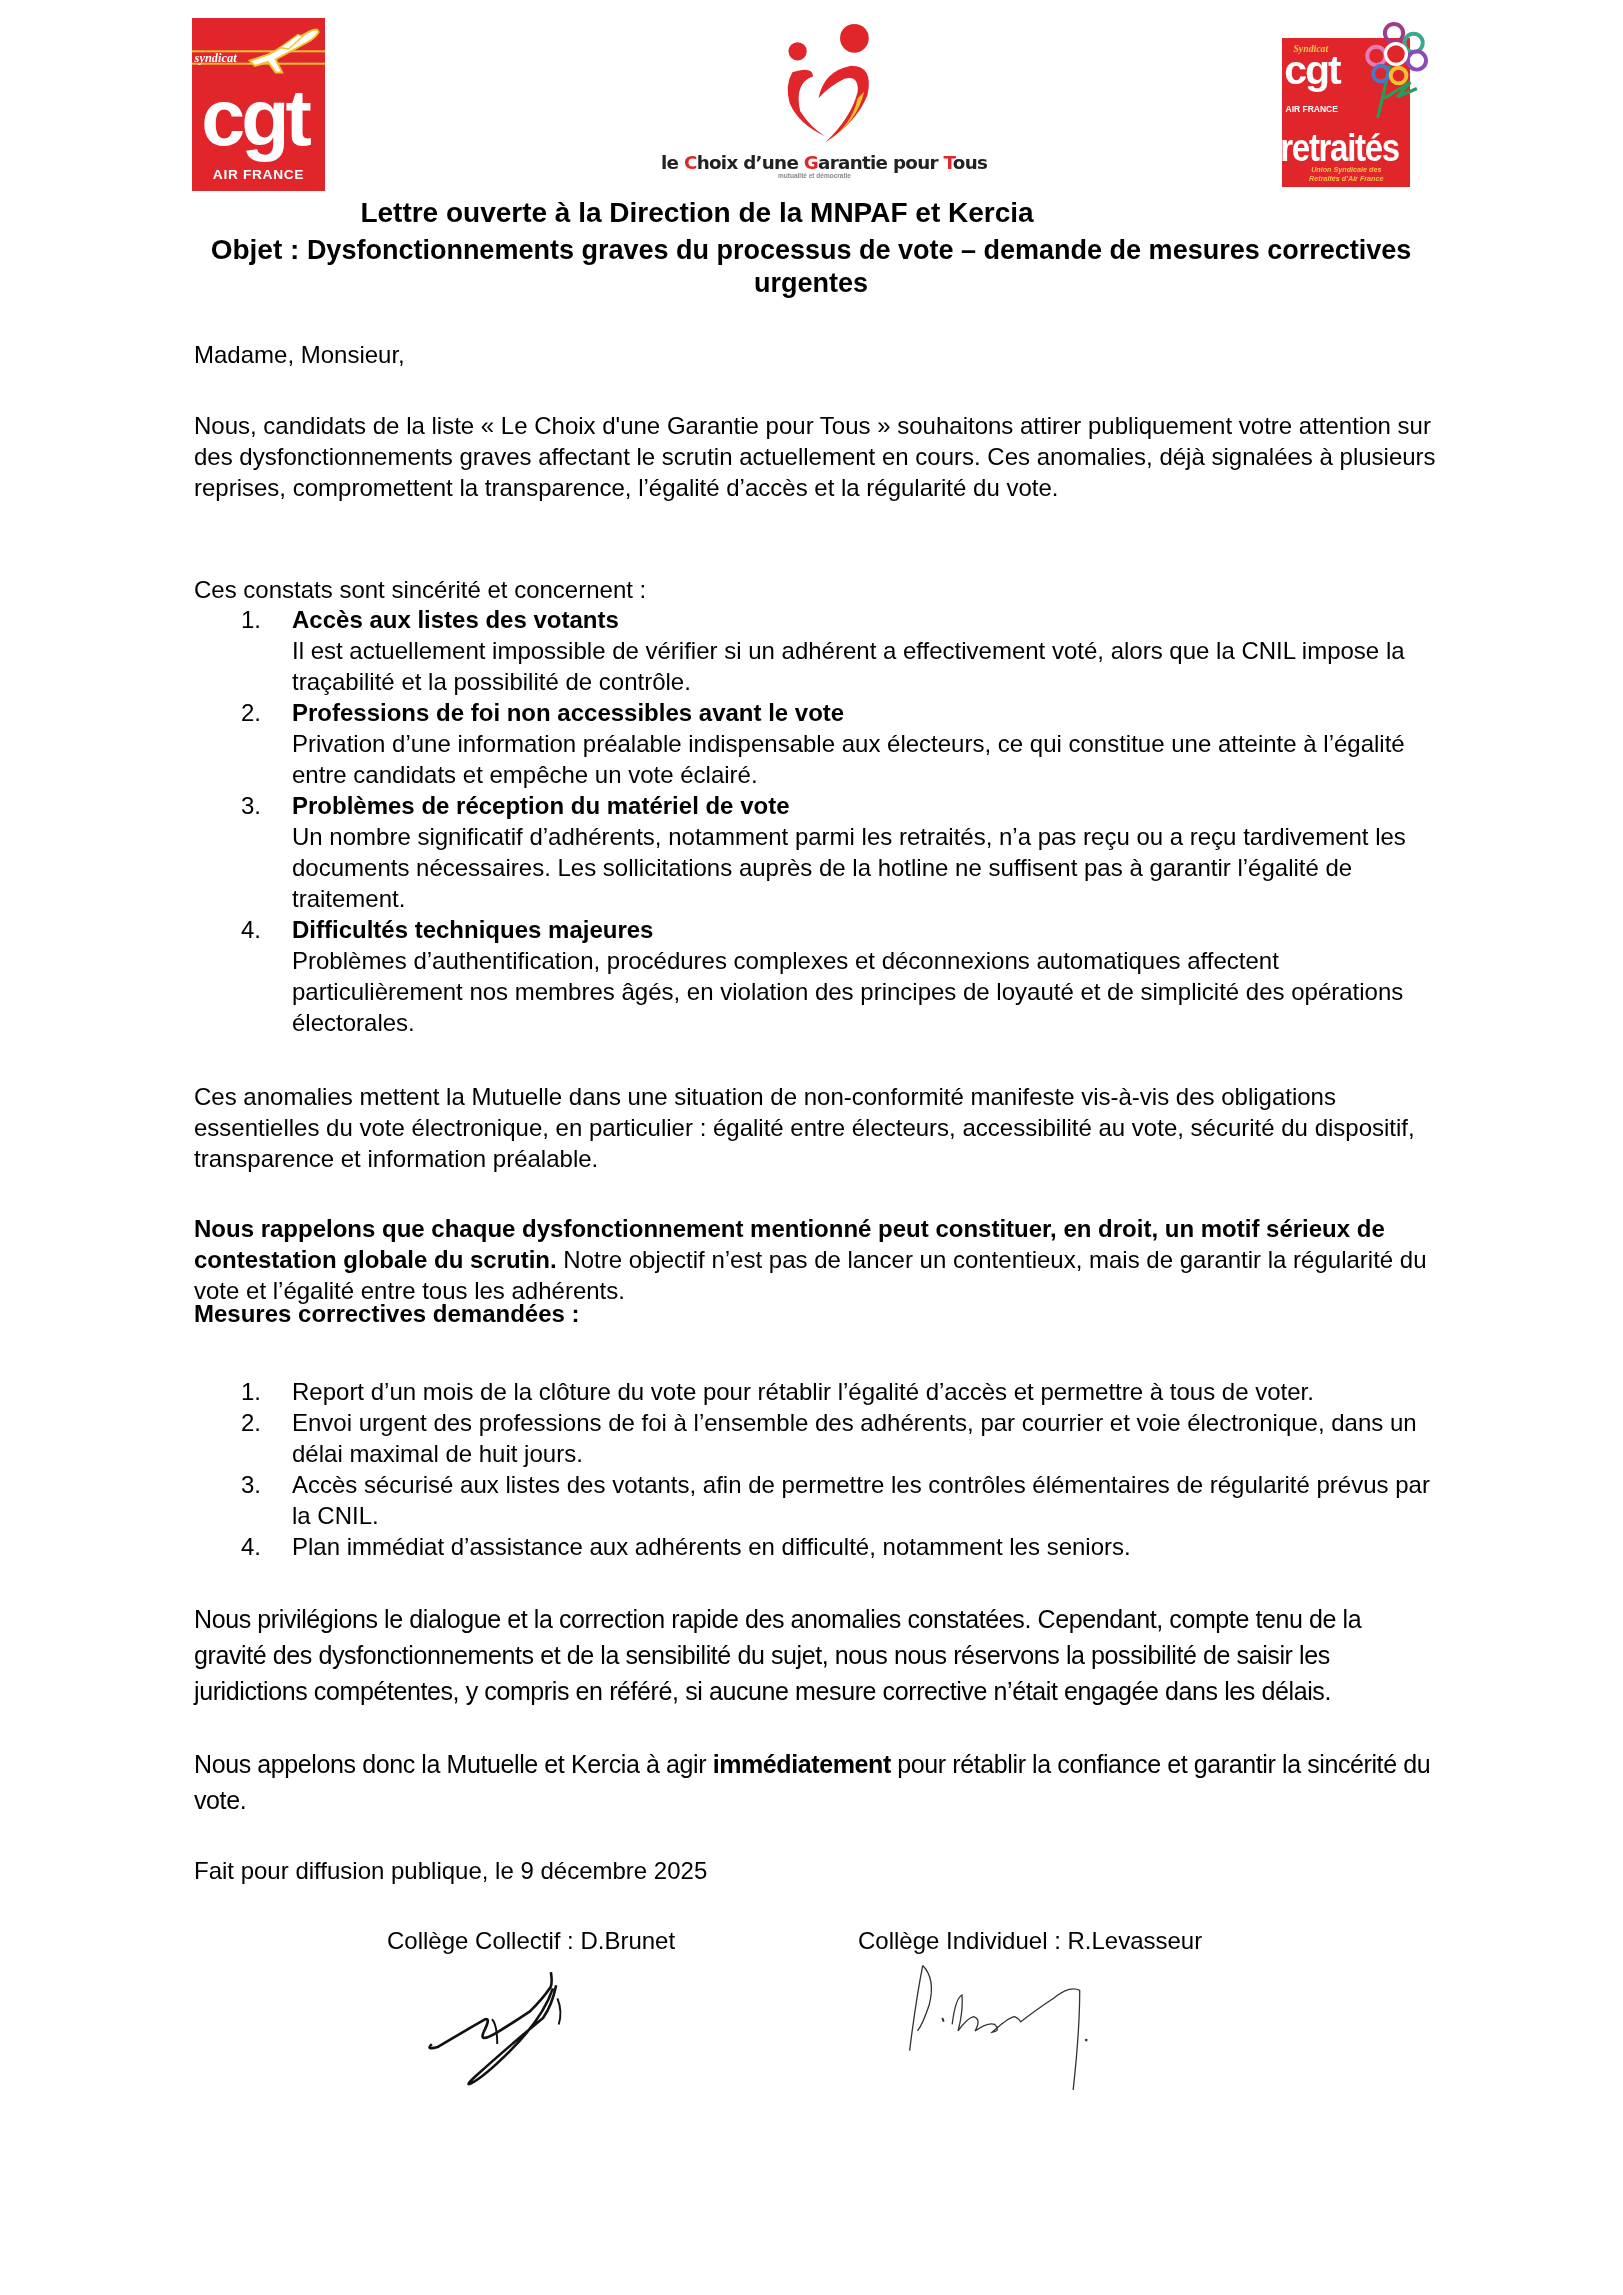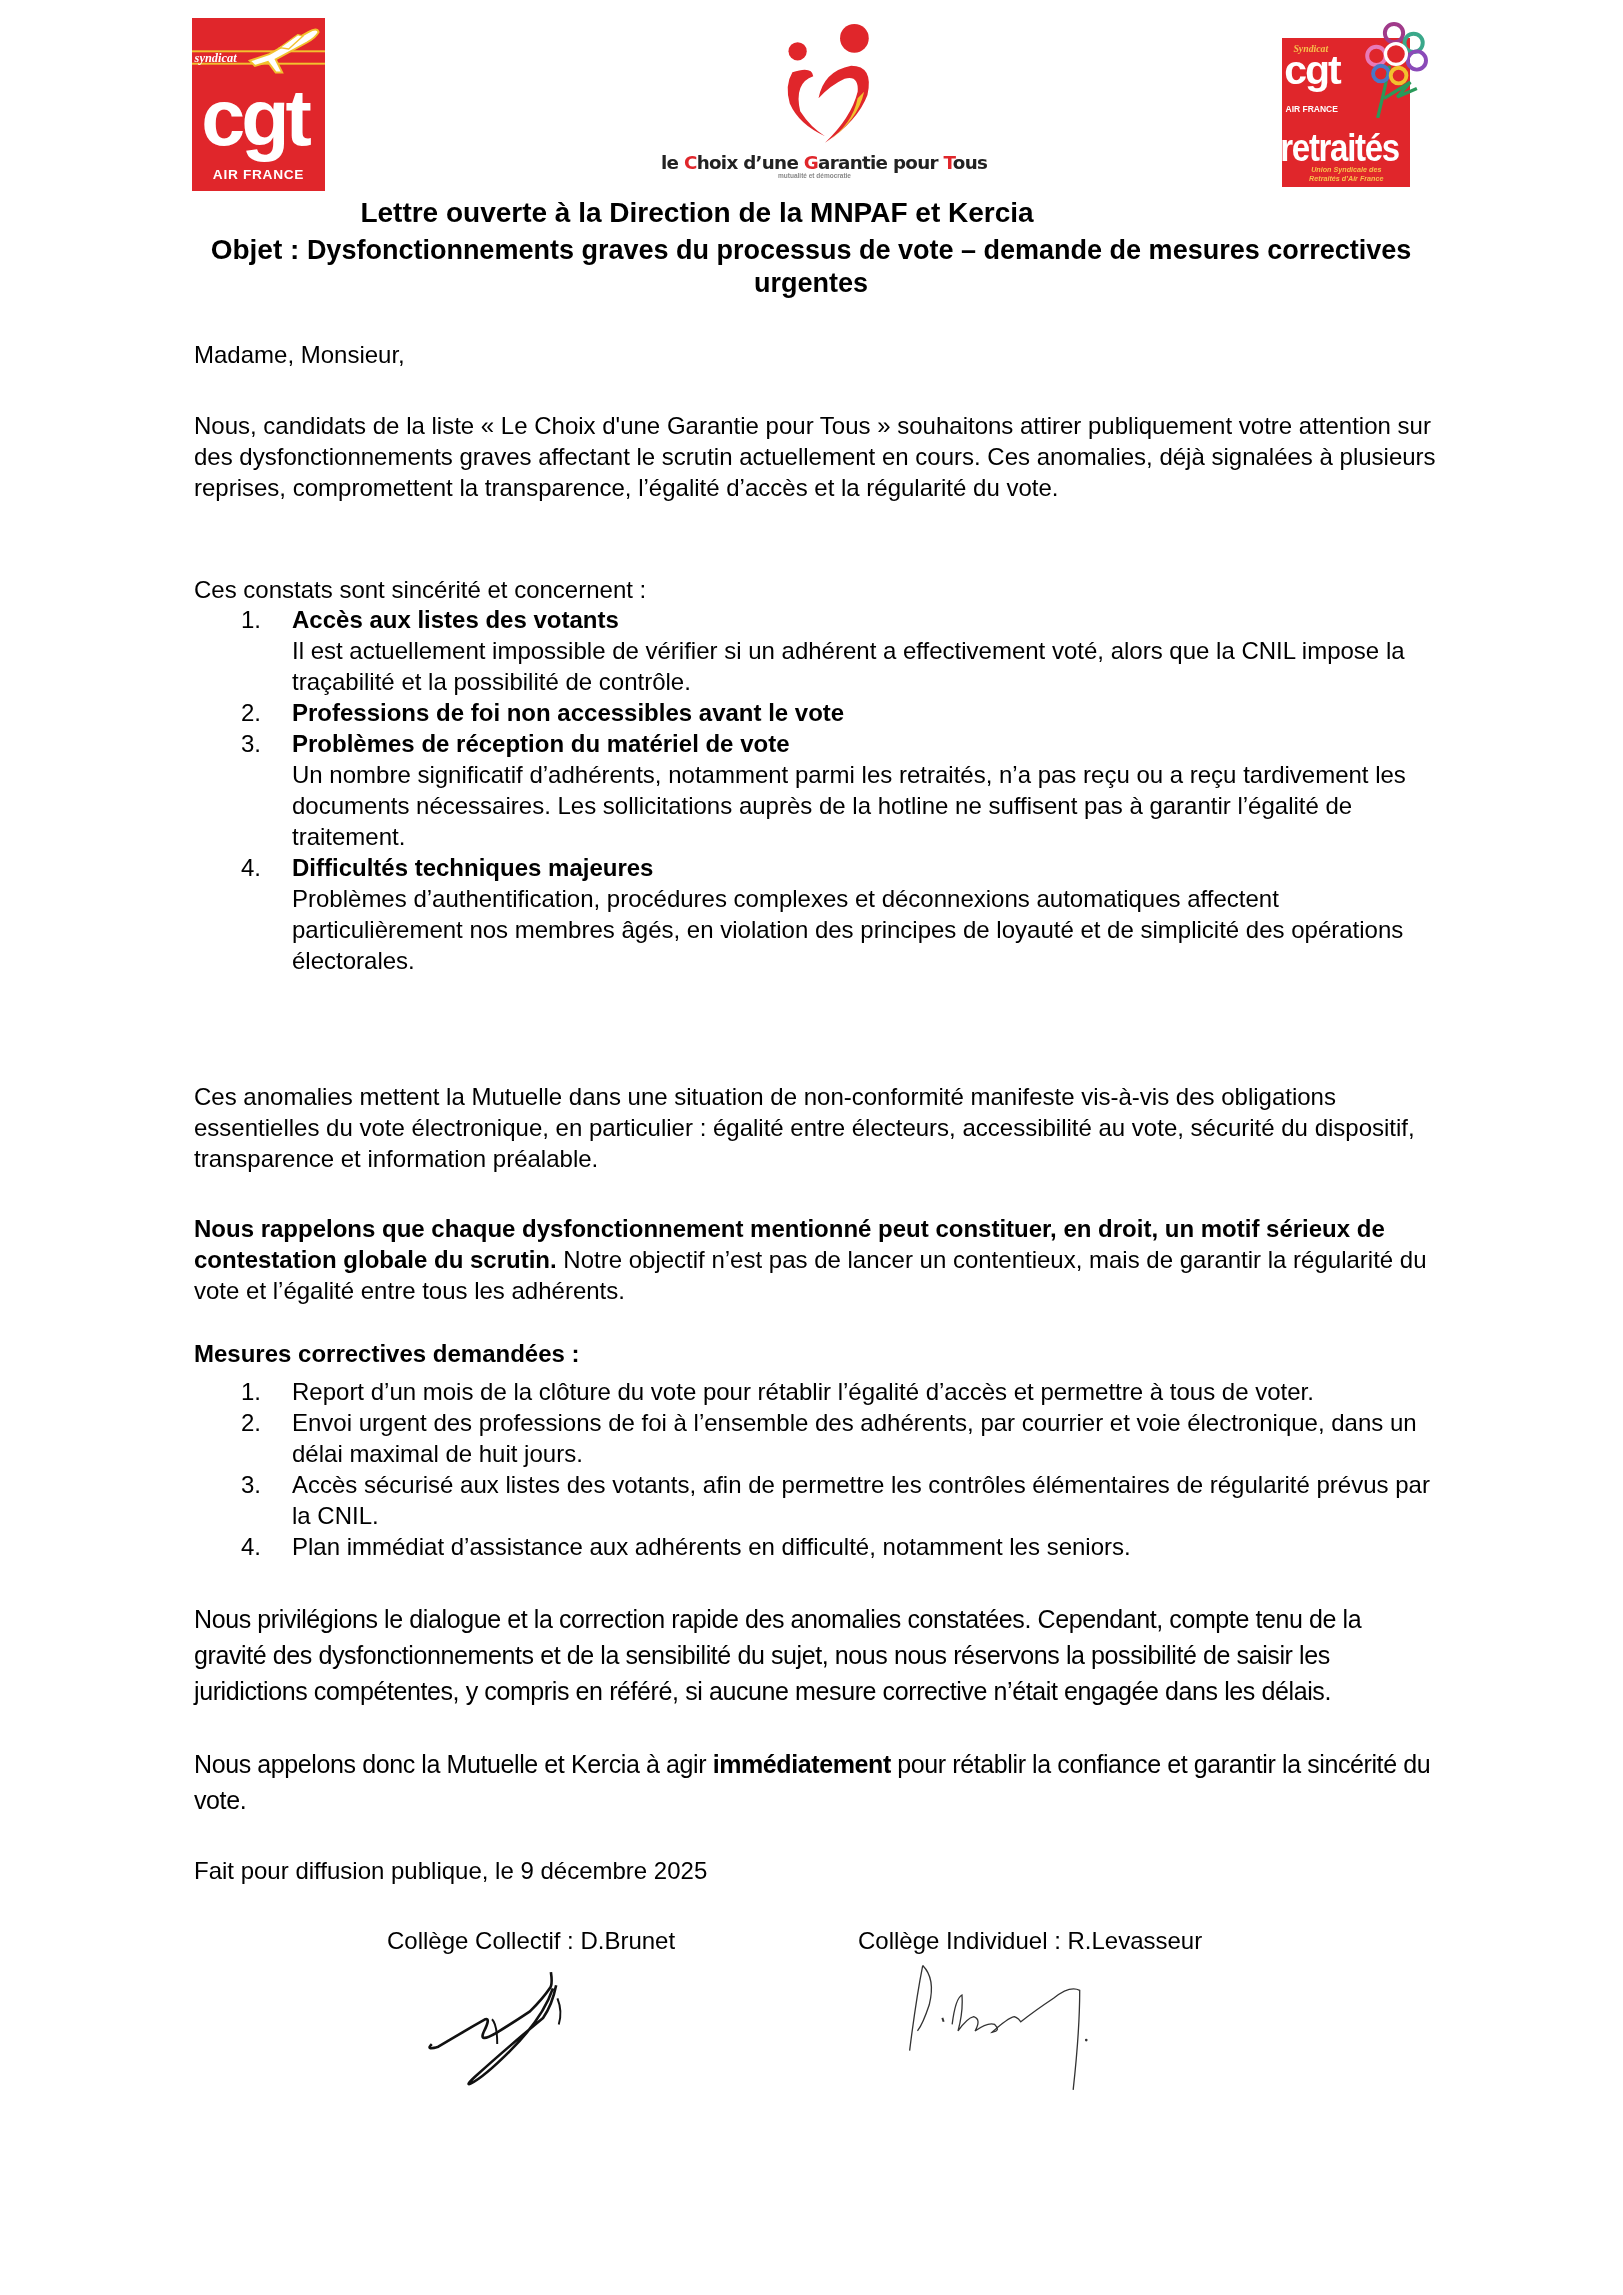--- a/index.html
+++ b/index.html
@@ -108,40 +108,41 @@
 
 <ul class="abs list" style="top:604px">
   <li>
     <span class="num">1.</span>
     <div class="b">Accès aux listes des votants</div>
     <div>Il est actuellement impossible de vérifier si un adhérent a effectivement voté, alors que la CNIL impose la traçabilité et la possibilité de contrôle.</div>
   </li>
   <li>
     <span class="num">2.</span>
     <div class="b">Professions de foi non accessibles avant le vote</div>
+    <div>Privation d’une information préalable indispensable aux électeurs, ce qui constitue une atteinte à l’égalité entre candidats et empêche un vote éclairé.</div>
   </li>
   <li>
     <span class="num">3.</span>
     <div class="b">Problèmes de réception du matériel de vote</div>
     <div>Un nombre significatif d’adhérents, notamment parmi les retraités, n’a pas reçu ou a reçu tardivement les documents nécessaires. Les sollicitations auprès de la hotline ne suffisent pas à garantir l’égalité de traitement.</div>
   </li>
   <li>
     <span class="num">4.</span>
     <div class="b">Difficultés techniques majeures</div>
     <div>Problèmes d’authentification, procédures complexes et déconnexions automatiques affectent particulièrement nos membres âgés, en violation des principes de loyauté et de simplicité des opérations électorales.</div>
   </li>
 </ul>
 
 <div class="abs p" style="top:1081px">Ces anomalies mettent la Mutuelle dans une situation de non-conformité manifeste vis-à-vis des obligations essentielles du vote électronique, en particulier : égalité entre électeurs, accessibilité au vote, sécurité du dispositif, transparence et information préalable.</div>
 
 <div class="abs p" style="top:1213px">
   <span class="b">Nous rappelons que chaque dysfonctionnement mentionné peut constituer, en droit, un motif sérieux de contestation globale du scrutin.</span><span> Notre objectif n’est pas de lancer un contentieux, mais de garantir la régularité du vote et l’égalité entre tous les adhérents.</span>
 </div>
 
-<div class="abs p b" style="top:1338px">Mesures correctives demandées :</div>
+<div class="abs p b" style="top:1298px">Mesures correctives demandées :</div>
 
 <ul class="abs list" style="top:1376px">
   <li>
     <span class="num">1.</span>
     <div>Report d’un mois de la clôture du vote pour rétablir l’égalité d’accès et permettre à tous de voter.</div>
   </li>
   <li>
     <span class="num">2.</span>
     <div>Envoi urgent des professions de foi à l’ensemble des adhérents, par courrier et voie électronique, dans un délai maximal de huit jours.</div>
   </li>

